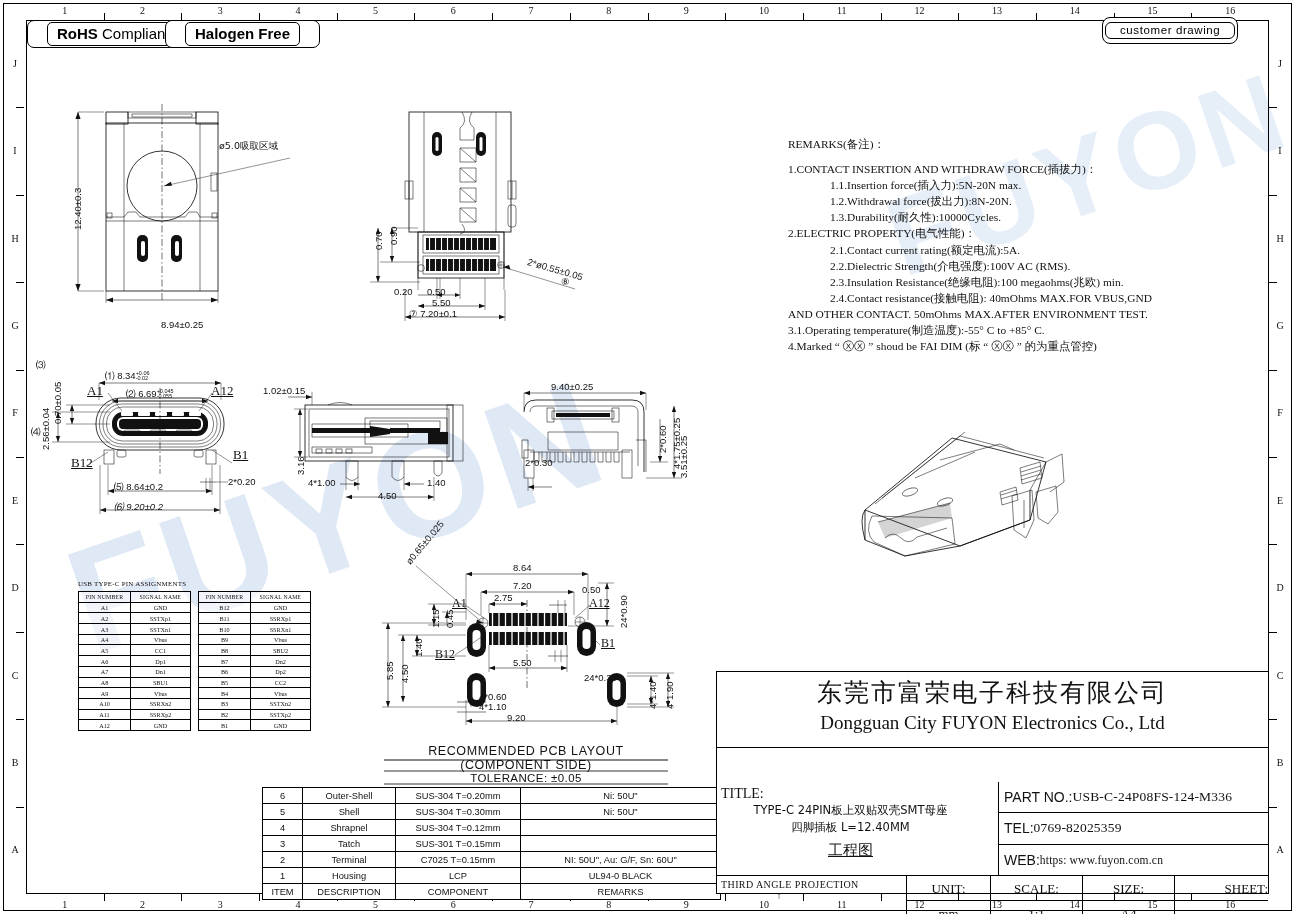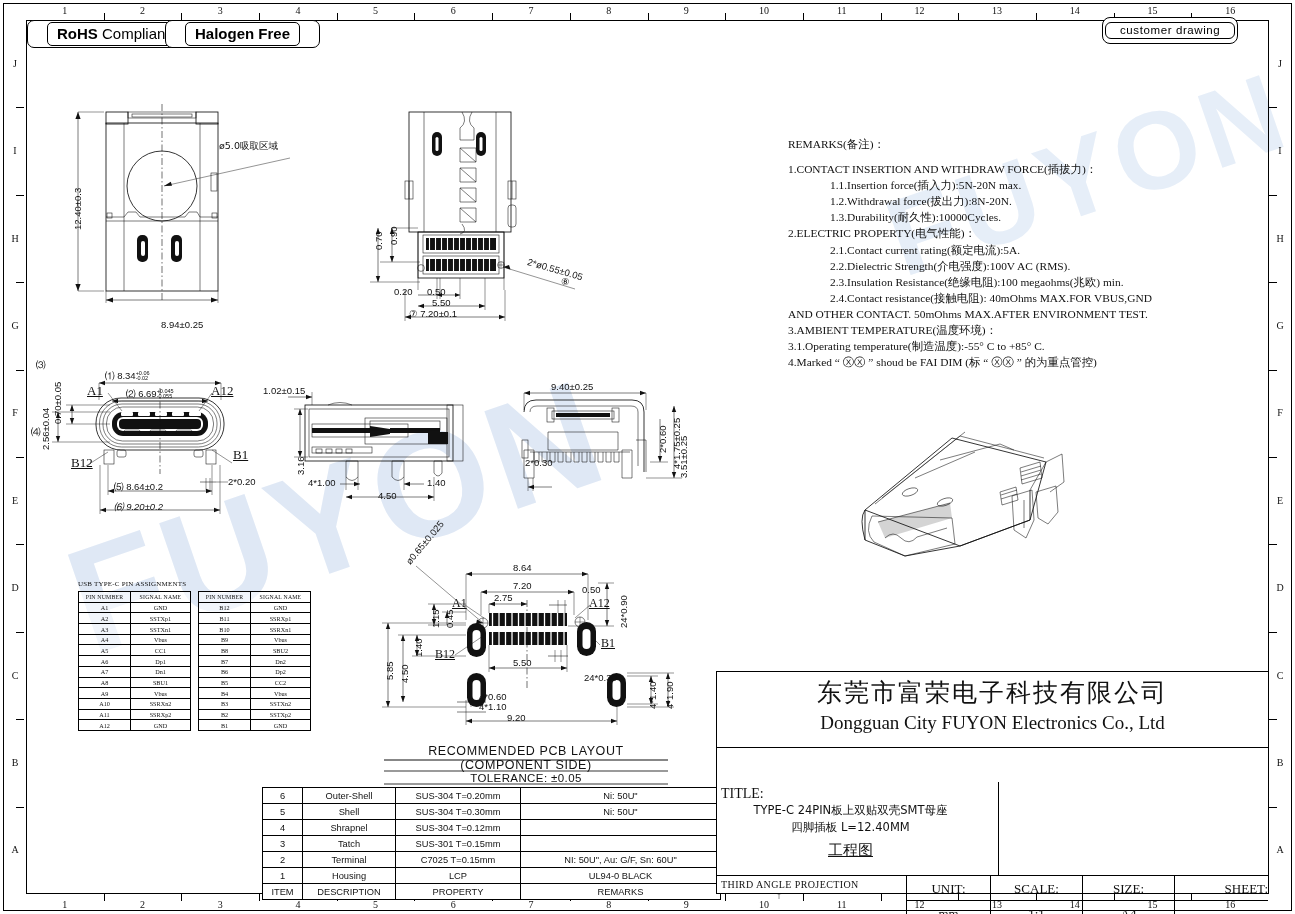--- a/index.html
+++ b/index.html
@@ -996,21 +996,20 @@
         <div class="r1">1.CONTACT INSERTION AND WITHDRAW FORCE(插拔力)：</div>
         <div class="r2">1.1.Insertion force(插入力):5N-20N max.</div>
         <div class="r2">1.2.Withdrawal force(拔出力):8N-20N.</div>
         <div class="r2">1.3.Durability(耐久性):10000Cycles.</div>
         <div class="r1">2.ELECTRIC PROPERTY(电气性能)：</div>
         <div class="r2">2.1.Contact current rating(额定电流):5A.</div>
         <div class="r2">2.2.Dielectric Strength(介电强度):100V AC (RMS).</div>
         <div class="r2">2.3.Insulation Resistance(绝缘电阻):100 megaohms(兆欧) min.</div>
         <div class="r2">2.4.Contact resistance(接触电阻): 40mOhms MAX.FOR VBUS,GND</div>
         <div class="r1">AND OTHER CONTACT.  50mOhms MAX.AFTER ENVIRONMENT TEST.</div>
-        <div class="r1">3.AMBIENT TEMPERATURE(温度环境)：</div>
         <div class="r1">3.1.Operating temperature(制造温度):-55° C to +85° C.</div>
         <div class="r1">4.Marked “ ⓧⓧ ” shoud be FAI DIM (标 “ ⓧⓧ ” 的为重点管控)</div>
       </div>
   </div>
 
   <div id="pin-wrap">
     <div id="pin-title">USB TYPE-C PIN ASSIGNMENTS</div>
     <div class="pin-tables">
       <table class="pin">
         <thead>
@@ -1165,37 +1164,51 @@
         </tr>
         <tr>
           <td class="c-item">1</td>
           <td class="c-desc">Housing</td>
           <td class="c-mat">LCP</td>
           <td class="c-rem">UL94-0  BLACK</td>
         </tr>
         <tr>
           <td class="c-item">ITEM</td>
           <td class="c-desc">DESCRIPTION</td>
-          <td class="c-mat">PROPERTY</td>
+          <td class="c-mat">COMPONENT</td>
           <td class="c-rem">REMARKS</td>
         </tr>
       </tbody>
   </table>
 
   <div id="titleblock">
     <div id="tb-company">
       <div class="cn-name">东莞市富荣电子科技有限公司</div>
       <div class="en-name">Dongguan City FUYON Electronics Co., Ltd</div>
     </div>
     <div id="tb-mid">
       <div id="tb-title-cell">
         <div class="t-lab">TITLE:</div>
         <div class="t-l1">TYPE-C 24PIN板上双贴双壳SMT母座</div>
         <div class="t-l2">四脚插板 L=12.40MM</div>
         <div class="t-l3">工程图</div>
+      </div>
+      <div id="tb-right">
+        <div class="tb-r-row">
+          <span class="tb-k">PART  NO.:</span>
+          <span class="tb-v">USB-C-24P08FS-124-M336</span>
+        </div>
+        <div class="tb-r-row">
+          <span class="tb-k">TEL:</span>
+          <span class="tb-v">0769-82025359</span>
+        </div>
+        <div class="tb-r-row">
+          <span class="tb-k">WEB:</span>
+          <span class="tb-v tb-v-sm">https: www.fuyon.com.cn</span>
+        </div>
       </div>
     </div>
     <div id="tb-bot">
       <div id="tb-proj">
         <div class="pl">THIRD ANGLE PROJECTION</div>
       </div>
       <div class="tb-cell" style="width:84px;">
         <div class="hd">UNIT:</div>
         <div class="vl">mm</div>
       </div>

